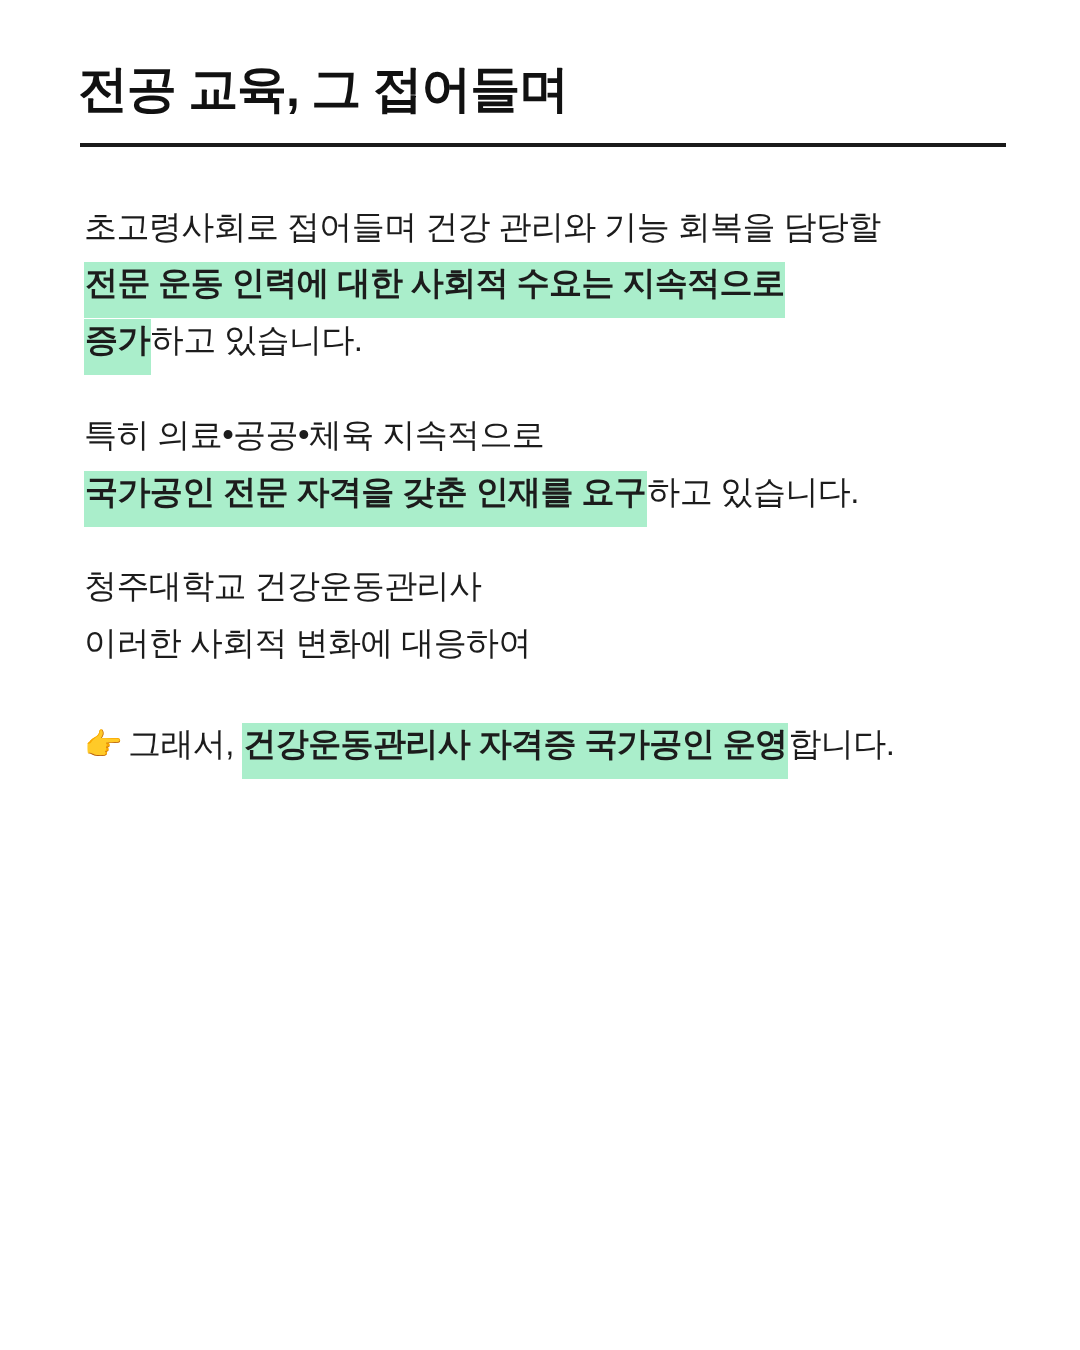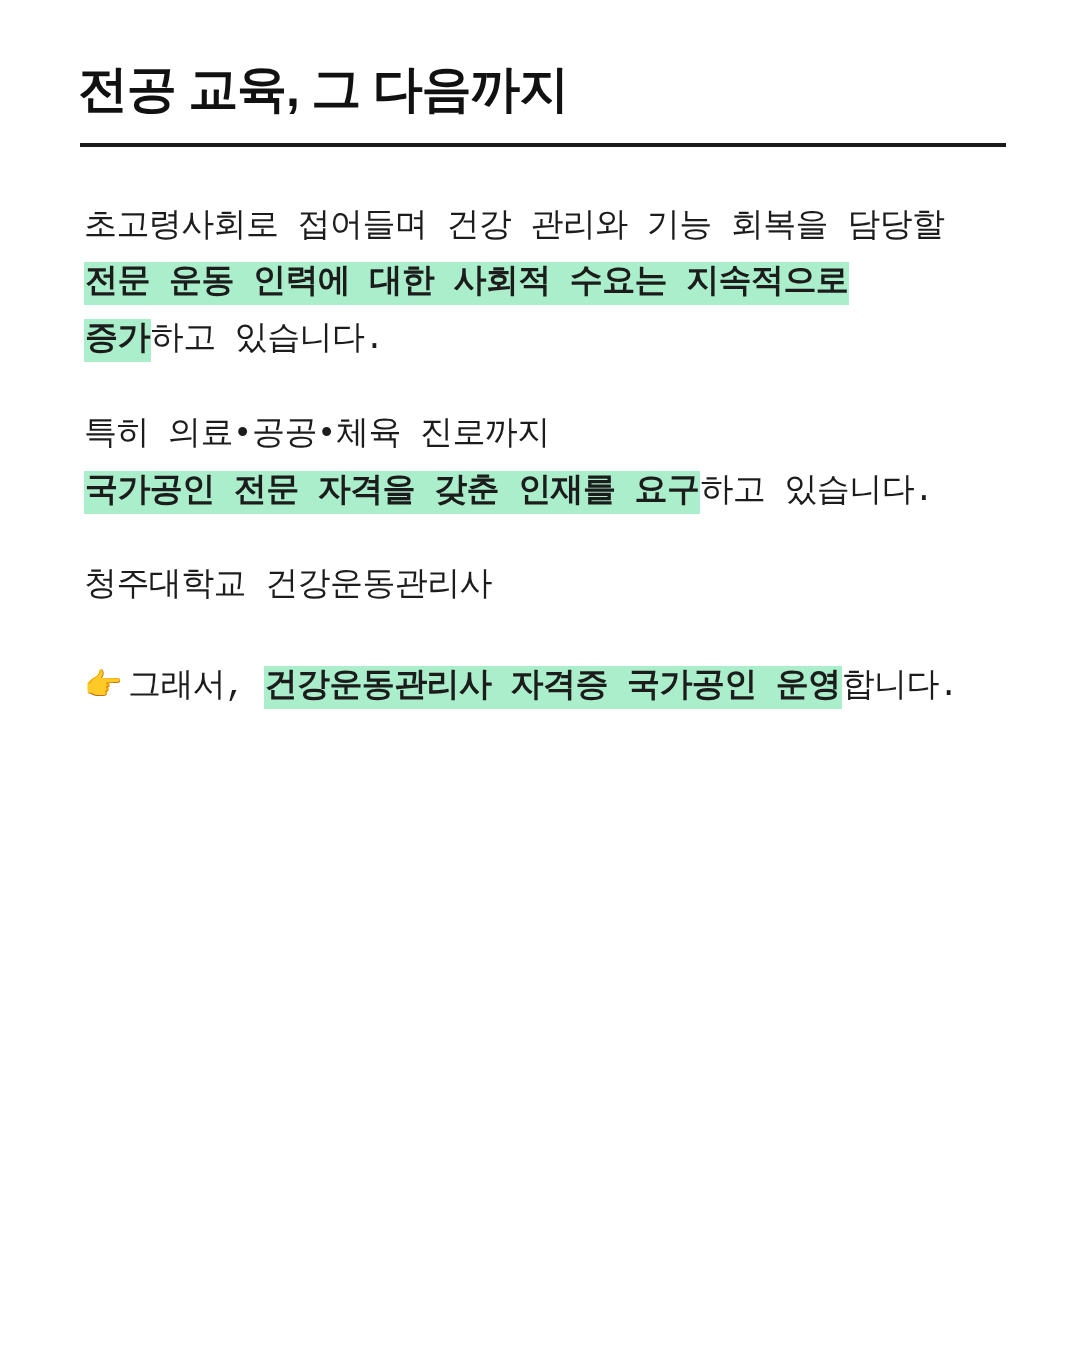--- a/index.html
+++ b/index.html
@@ -33,86 +33,88 @@
   .title-rule {
     margin-top: 22px;
     margin-left: 2px;
     width: 926px;
     height: 4px;
     background: #1a1a1a;
   }
   .body-block {
     margin-top: 52px;
     padding-left: 6px;
-    font-family: Liberation Mono, monospace;
   }
   .para {
     font-size: 33px;
     line-height: 1.72;
     letter-spacing: -0.6px;
     color: #1c1c1c;
     margin: 0 0 38px 0;
     font-weight: 400;
   }
   .para:last-child {
     margin-bottom: 0;
   }
   .line {
     display: block;
     white-space: nowrap;
   }
   .hl {
     background: #aaeecb;
     font-weight: 700;
-    padding: 2px 1px 4px 1px;
+    padding: 2px 1px 17px 1px;
     box-decoration-break: clone;
     -webkit-box-decoration-break: clone;
   }
   .final-para {
     margin-top: 44px;
   }
   .pointer {
     font-size: 31px;
     margin-right: 6px;
   }
 </style>
 </head>
 <body>
 
 <div class="page">
 
-  <h1 class="title">전공 교육, 그 다음까지</h1>
+  <h1 class="title">전공 교육, 그 접어들며</h1>
   <div class="title-rule"></div>
 
   <div class="body-block">
 
     <p class="para">
       <span class="line">
         <span>초고령사회로 접어들며 건강 관리와 기능 회복을 담당할</span>
       </span>
       <span class="line">
         <span class="hl">전문 운동 인력에 대한 사회적 수요는 지속적으로 </span>
       </span>
       <span class="line">
         <span class="hl">증가</span><span>하고 있습니다.</span>
       </span>
     </p>
 
     <p class="para">
       <span class="line">
-        <span>특히 의료•공공•체육 진로까지</span>
+        <span>특히 의료•공공•체육 지속적으로</span>
       </span>
       <span class="line">
         <span class="hl">국가공인 전문 자격을 갖춘 인재를 요구</span><span>하고 있습니다.</span>
       </span>
     </p>
 
     <p class="para">
       <span class="line">
         <span>청주대학교 건강운동관리사</span>
+      </span>
+      <span class="line">
+        <span>이러한 사회적 변화에 대응하여</span>
       </span>
     </p>
 
 
     <p class="para final-para">
       <span class="line">
         <span class="pointer">👉</span><span>그래서, </span><span class="hl">건강운동관리사 자격증 국가공인 운영</span><span>합니다.</span>
       </span>
     </p>
 

